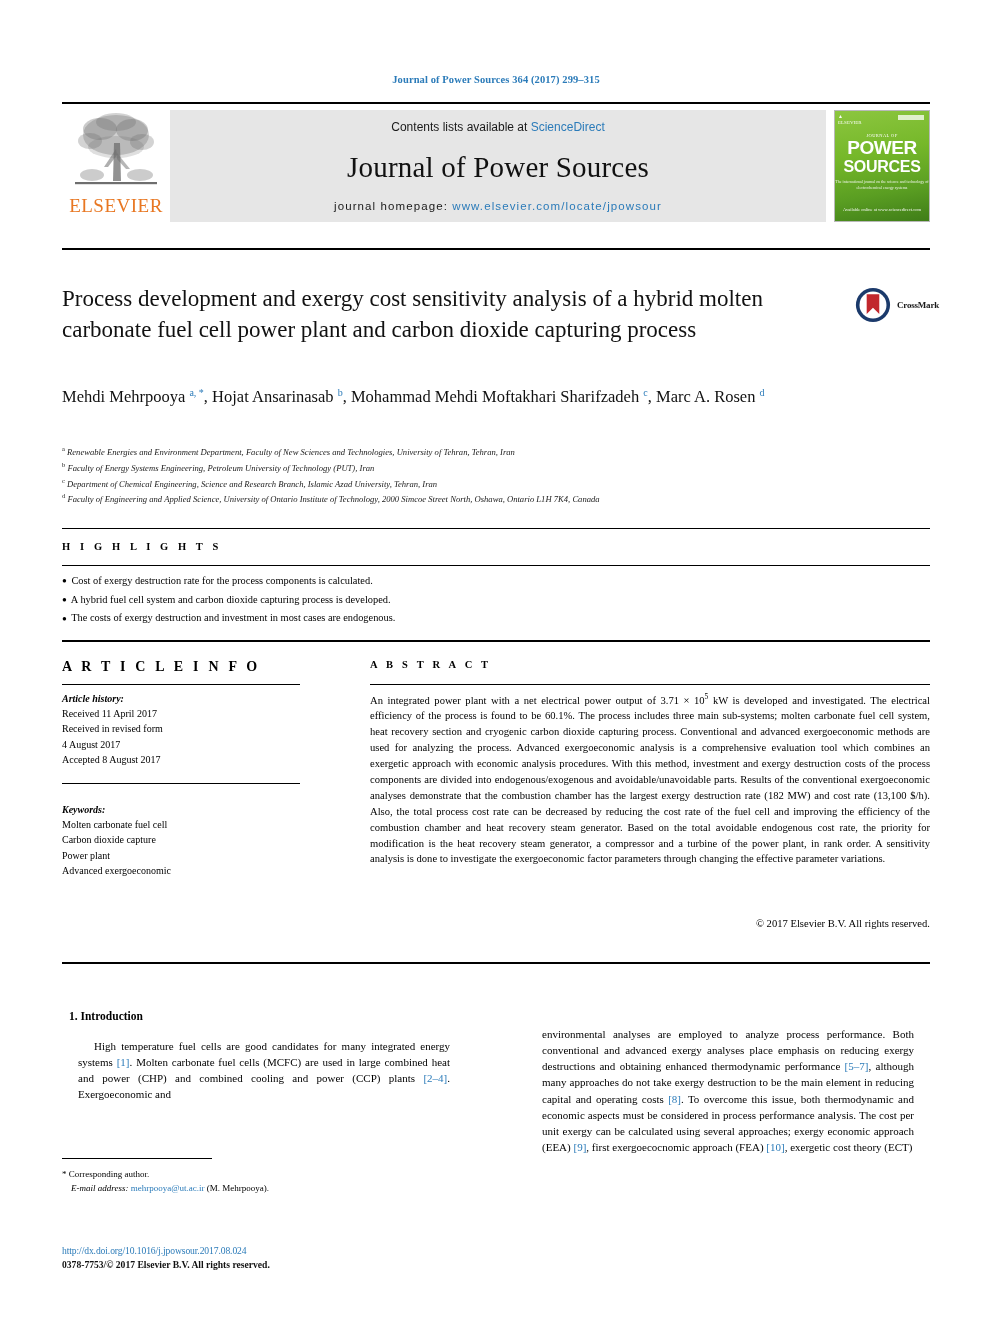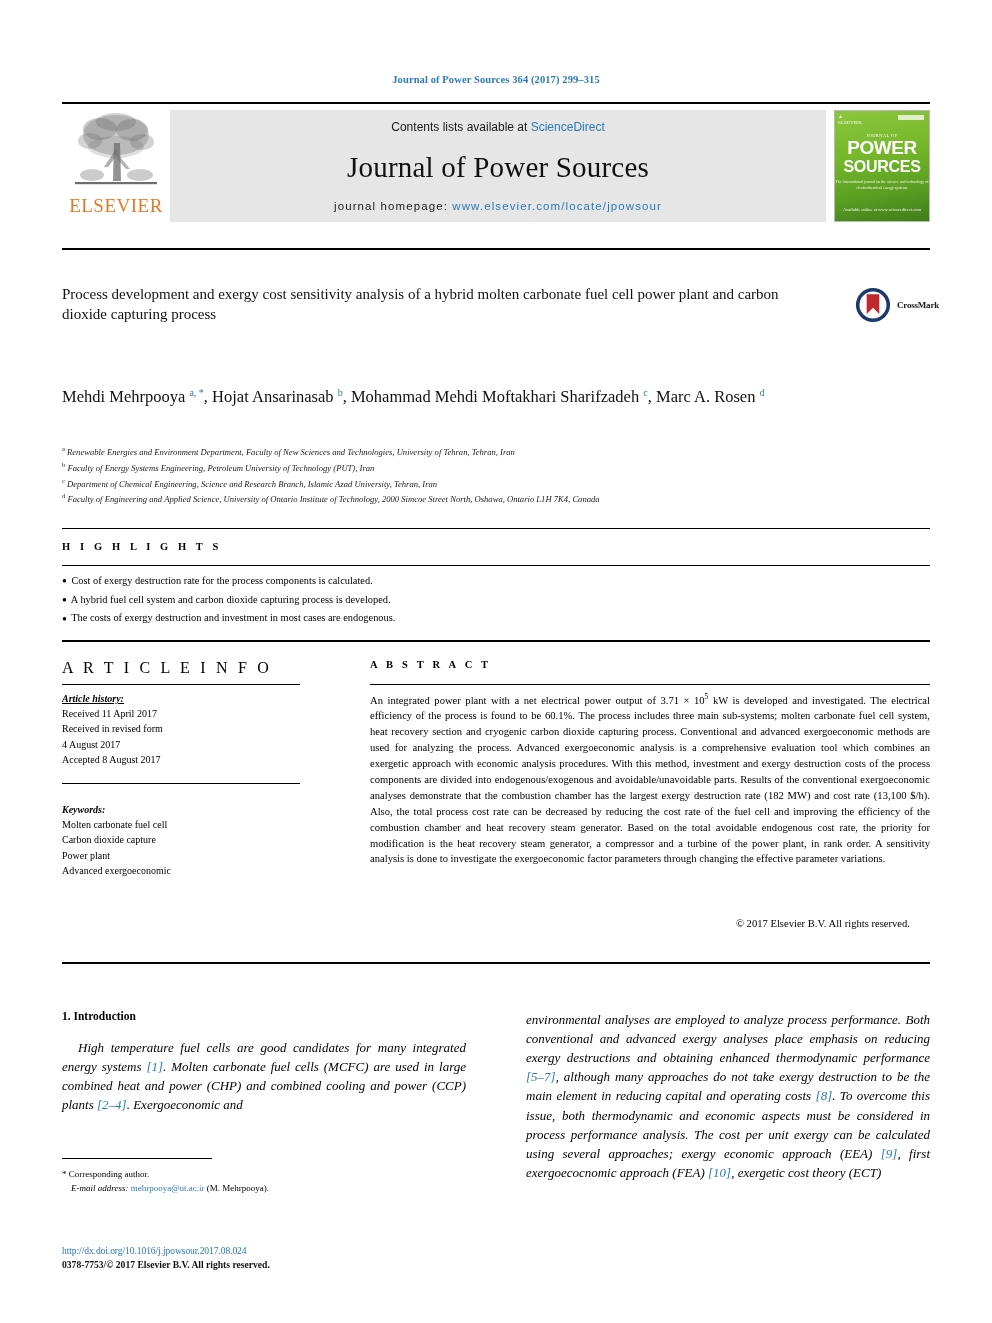--- a/index.html
+++ b/index.html
@@ -179,21 +179,21 @@
     top: 248px;
     left: 62px;
     width: 868px;
     border-top: 2.5px solid #000;
   }
   .article-title {
     position: absolute;
     top: 284px;
     left: 62px;
     width: 760px;
-    font-size: 15px;
+    font-size: 23px;
     line-height: 1.34;
     color: #111;
     font-weight: normal;
     margin: 0;
   }
   .crossmark {
     position: absolute;
     top: 282px;
     left: 855px;
     width: 84px;
@@ -272,22 +272,22 @@
     position: absolute;
     top: 640px;
     left: 62px;
     width: 868px;
     border-top: 2.2px solid #000;
   }
   .info-head {
     position: absolute;
     top: 659px;
     left: 62px;
-    font-size: 16px;
-    font-weight: normal;
+    font-size: 14px;
+    font-weight: bold;
     letter-spacing: 3.2px;
   }
   .abs-head {
     position: absolute;
     top: 659px;
     left: 370px;
     font-size: 10.5px;
     font-weight: bold;
     letter-spacing: 3.2px;
   }
@@ -306,21 +306,21 @@
     border-top: 1.6px solid #000;
   }
   .art-history {
     position: absolute;
     top: 691px;
     left: 62px;
     width: 250px;
     font-size: 10px;
     line-height: 1.52;
   }
-  .art-history .lbl { font-style: italic; font-weight: bold; text-decoration: underline; }
+  .art-history .lbl { font-style: italic; font-weight: bold; }
   .rule-kw {
     position: absolute;
     top: 783px;
     left: 62px;
     width: 238px;
     border-top: 1.4px solid #000;
   }
   .keywords {
     position: absolute;
     top: 790px;
@@ -337,21 +337,21 @@
     width: 560px;
     font-size: 10.6px;
     line-height: 1.5;
     text-align: justify;
     text-justify: inter-word;
   }
   .abstract sup { font-size: 7.5px; }
   .copyright {
     position: absolute;
     top: 918px;
-    left: 350px;
+    left: 370px;
     width: 560px;
     text-align: right;
     font-size: 10.6px;
     font-family: Liberation Serif, serif;
   }
 
   
   .rule-body {
     position: absolute;
     top: 962px;
@@ -369,30 +369,29 @@
   }
   .col-right {
     position: absolute;
     top: 1010px;
     left: 526px;
     width: 404px;
   }
   .section-head {
     font-size: 11.5px;
     font-weight: bold;
-    margin: 0 0 16px 0;
+    margin: 0 0 16px 7px;
   }
   .body-para {
-    font-size: 13px;
+    font-size: 11px;
     line-height: 1.47;
     text-align: justify;
     text-justify: inter-word;
-    margin: 0;
+    margin: 16px;
     text-indent: 16px;
-    font-style: italic;
   }
   .body-para.noindent { text-indent: 0; }
   .cite { color: #2b7bb9; }
 
   
   .foot-rule {
     position: absolute;
     top: 1158px;
     left: 62px;
     width: 150px;

